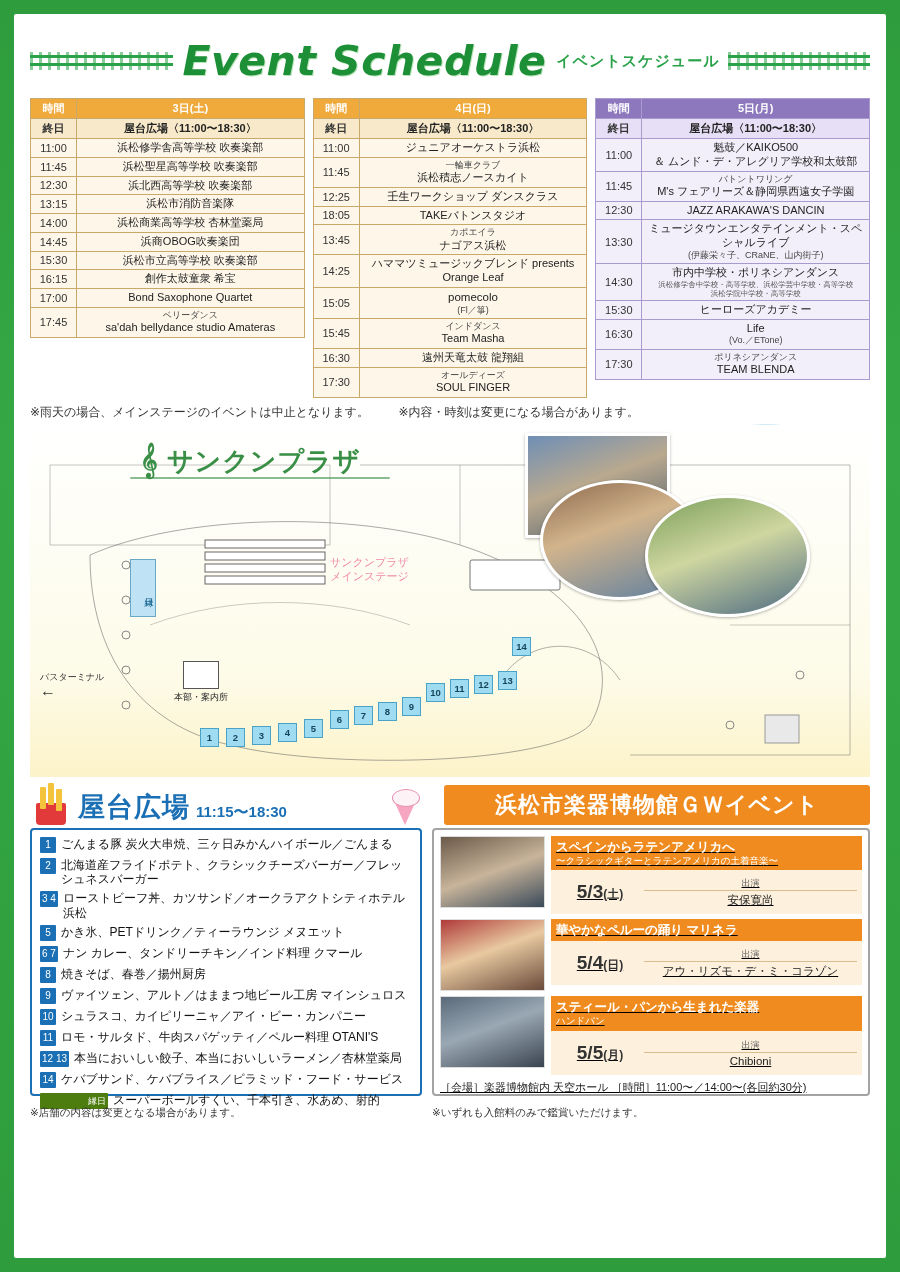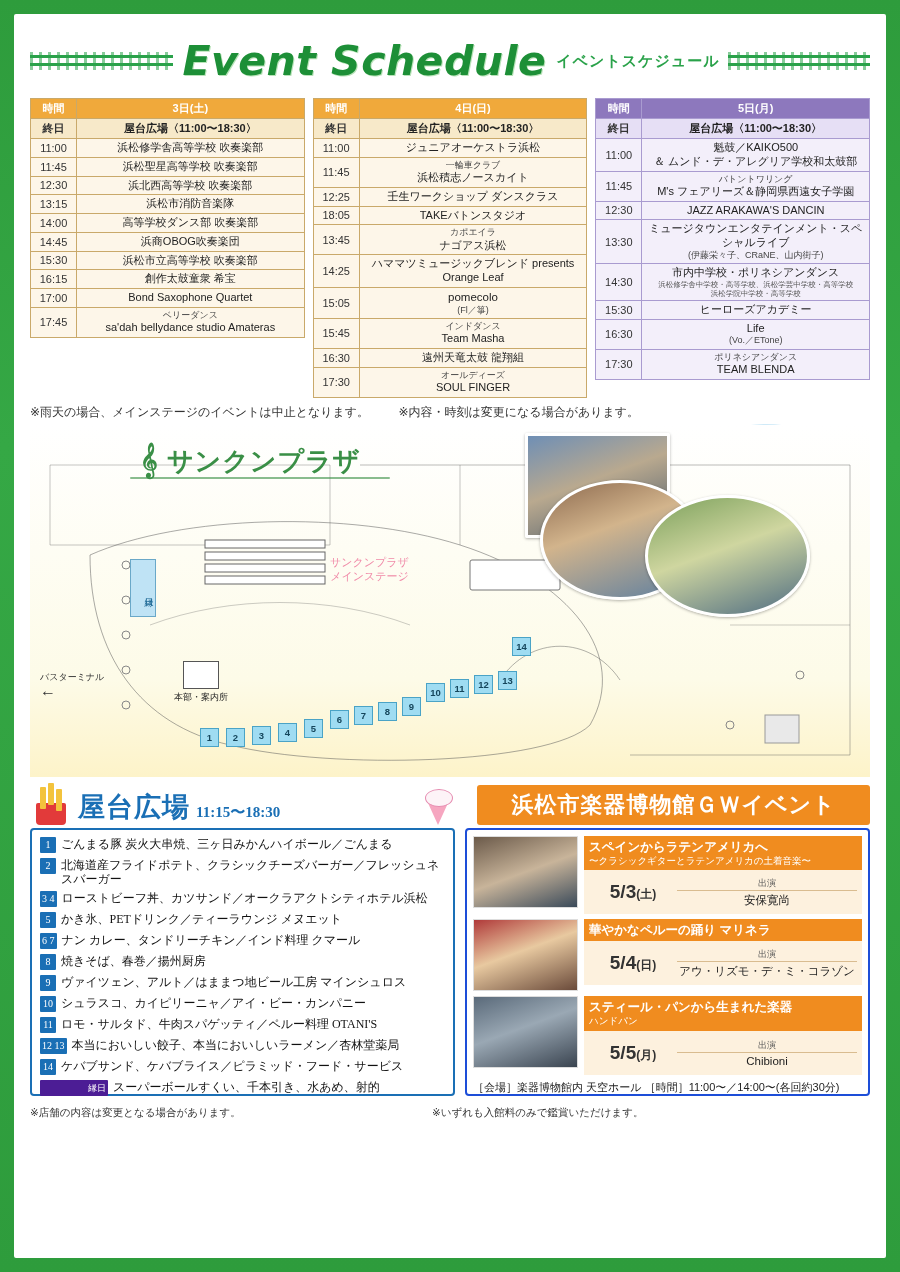--- a/index.html
+++ b/index.html
@@ -139,48 +139,48 @@
   .enjitsu { position:absolute; left:100px; top:134px; width:26px; height:58px;
      background:#bfe3f5; border:1px solid #6aa8c8; font-size:9px; color:#14618f;
      writing-mode: vertical-rl; text-align:center; padding-top:6px; }
   .booths { position:absolute; }
   .bnum {
     position:absolute; width:19px;height:19px; background:#9fdcf2; border:1px solid #4aa3c6;
     font-size:9.5px; color:#15465c; text-align:center; line-height:18px; font-weight:700;
   }
   
   .bottom { display:flex; gap:10px; padding: 8px 16px 0 16px; }
-  .panel-left { width: 425px; font-family: Liberation Serif, serif; }
+  .panel-left { width: 392px; }
   .panel-right { flex:1 1 auto; }
   .yatai-head { display:flex; align-items:flex-end; gap:6px; }
   .fries {
     width:42px;height:40px; position:relative;
   }
   .fries:before{content:"";position:absolute;left:6px;bottom:0;width:30px;height:22px;background:#e23a3a;border-radius:2px 2px 4px 4px;}
   .fries:after{content:"";position:absolute;left:10px;bottom:16px;width:6px;height:22px;background:#f3c33c;box-shadow:8px -4px 0 #f3c33c, 16px 2px 0 #f3c33c;border-radius:1px;}
   .yatai-title { font-size:27px; font-weight:800; color:#1a6fb5; letter-spacing:1px; }
   .yatai-time { font-size:15px; color:#1a6fb5; font-weight:700; padding-bottom:3px;}
   .shave { width:34px;height:40px;position:relative;margin-left:auto;}
   .shave:before{content:"";position:absolute;left:7px;bottom:0;width:0;height:0;border-left:10px solid transparent;border-right:10px solid transparent;border-top:22px solid #f6a6c0;}
   .shave:after{content:"";position:absolute;left:4px;bottom:18px;width:26px;height:16px;border-radius:50%;background:#fdf3f7;border:1px solid #e58bb0;}
   .yatai-box { border:2px solid #1a6fb5; border-radius:4px; padding:7px 8px; margin-top:3px; height: 268px; }
   .ylist { list-style:none; margin:0; padding:0; }
   .ylist li { display:flex; align-items:flex-start; font-size:12px; color:#111; margin-bottom:5px; line-height:1.2;}
   .ynum {
     flex:0 0 auto; min-width:16px; height:16px; background:#1a6fb5; color:#fff; font-size:10px;
     text-align:center; line-height:16px; margin-right:5px; border-radius:1px; padding:0 2px;
   }
-  .ynum.k { background:#4c1d95; font-size:9px;padding-left:48px; }
+  .ynum.k { background:#4d7c0f; font-size:9px;padding-left:48px; }
   .ynote { font-size:10.5px; color:#333; margin-top:6px; }
   
   .gw-title {
     background:#f08c1f; color:#fff; font-size:22px; font-weight:800; letter-spacing:1px;
     text-align:center; padding:5px 0; border-radius:3px;margin-left:12px;
   }
-  .gw-box { border:2px solid #1d4ed8; border-radius:4px; padding:6px; margin-top:3px; height:268px;}
+  .gw-box { border:2px solid #a3a3a3; border-radius:4px; padding:6px; margin-top:3px; height:268px;text-decoration:underline;}
   .gw-row { display:flex; gap:6px; margin-bottom:5px; }
   .gw-photo { flex:0 0 105px; height:72px; border:1px solid #ddd; }
   .gwp1 { background: linear-gradient(160deg,#6b5a4a 0%, #c8b49a 50%, #3a4a5a 100%); }
   .gwp2 { background: linear-gradient(160deg,#b03a3a 0%, #e8c9a0 45%, #6a4a3a 100%); }
   .gwp3 { background: linear-gradient(160deg,#5a6a7a 0%, #9aa8b4 45%, #3a4450 100%); }
   .gw-right { flex:1 1 auto; }
   .gw-band { background:#f08c1f; color:#fff; font-size:12.5px; font-weight:700; padding:3px 5px; line-height:1.3;}
   .gw-band .s { font-size:9.5px; display:block; font-weight:400;}
   .gw-body { display:flex; align-items:center; background:#fdf1de; padding:4px 5px; height:44px;}
   .gw-date { font-size:19px; font-weight:800; color:#333; flex:0 0 88px; text-align:center;}
@@ -233,21 +233,21 @@
           <tr>
             <td class="time">12:30</td>
             <td class="ev">浜北西高等学校 吹奏楽部</td>
           </tr>
           <tr>
             <td class="time">13:15</td>
             <td class="ev">浜松市消防音楽隊</td>
           </tr>
           <tr>
             <td class="time">14:00</td>
-            <td class="ev">高等学校ダンス部 吹奏楽部</td>
+            <td class="ev">浜松商業高等学校 杏林堂薬局</td>
           </tr>
           <tr>
             <td class="time">14:45</td>
             <td class="ev">浜商OBOG吹奏楽団</td>
           </tr>
           <tr>
             <td class="time">15:30</td>
             <td class="ev">浜松市立高等学校 吹奏楽部</td>
           </tr>
           <tr>

